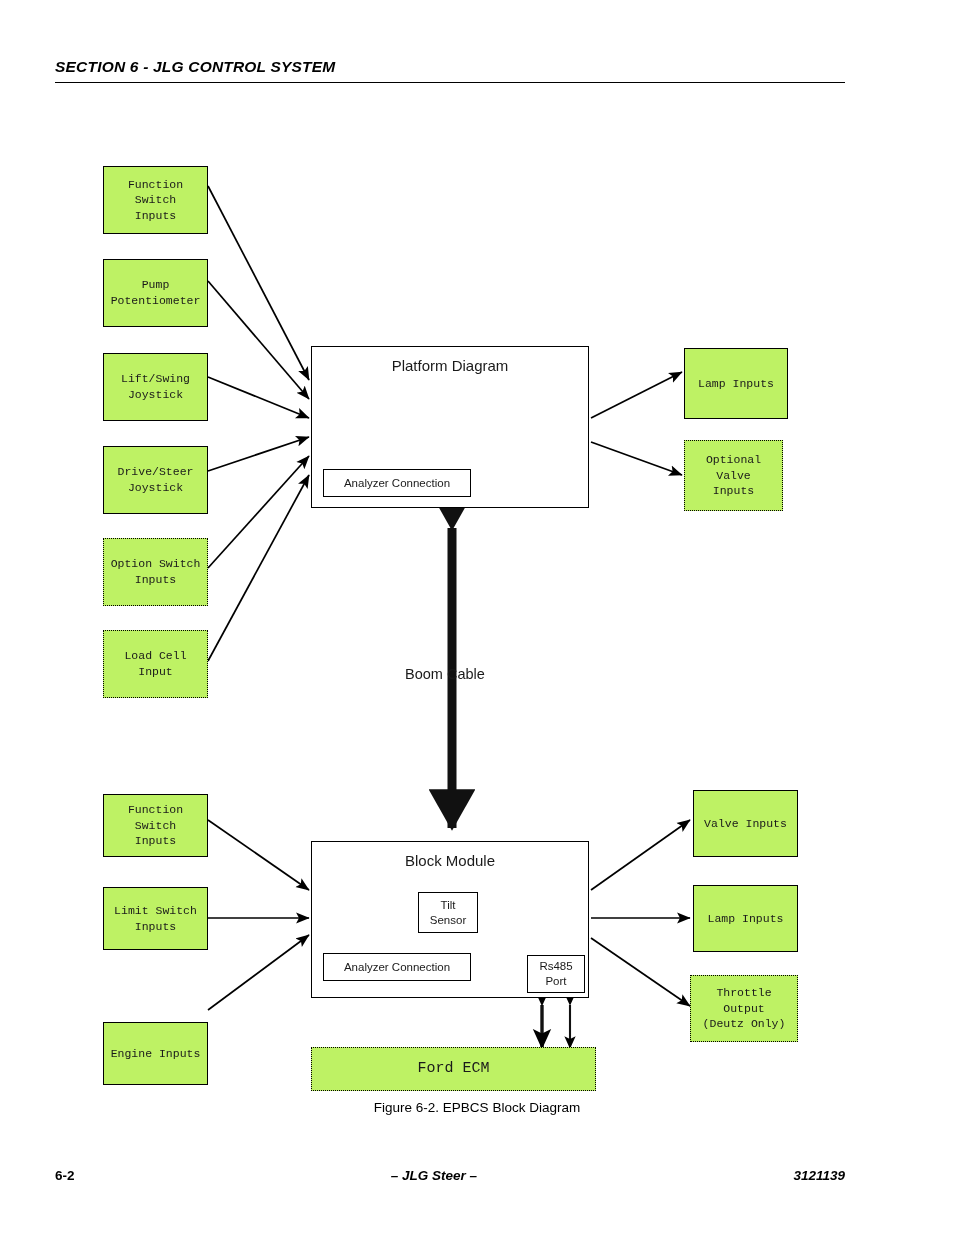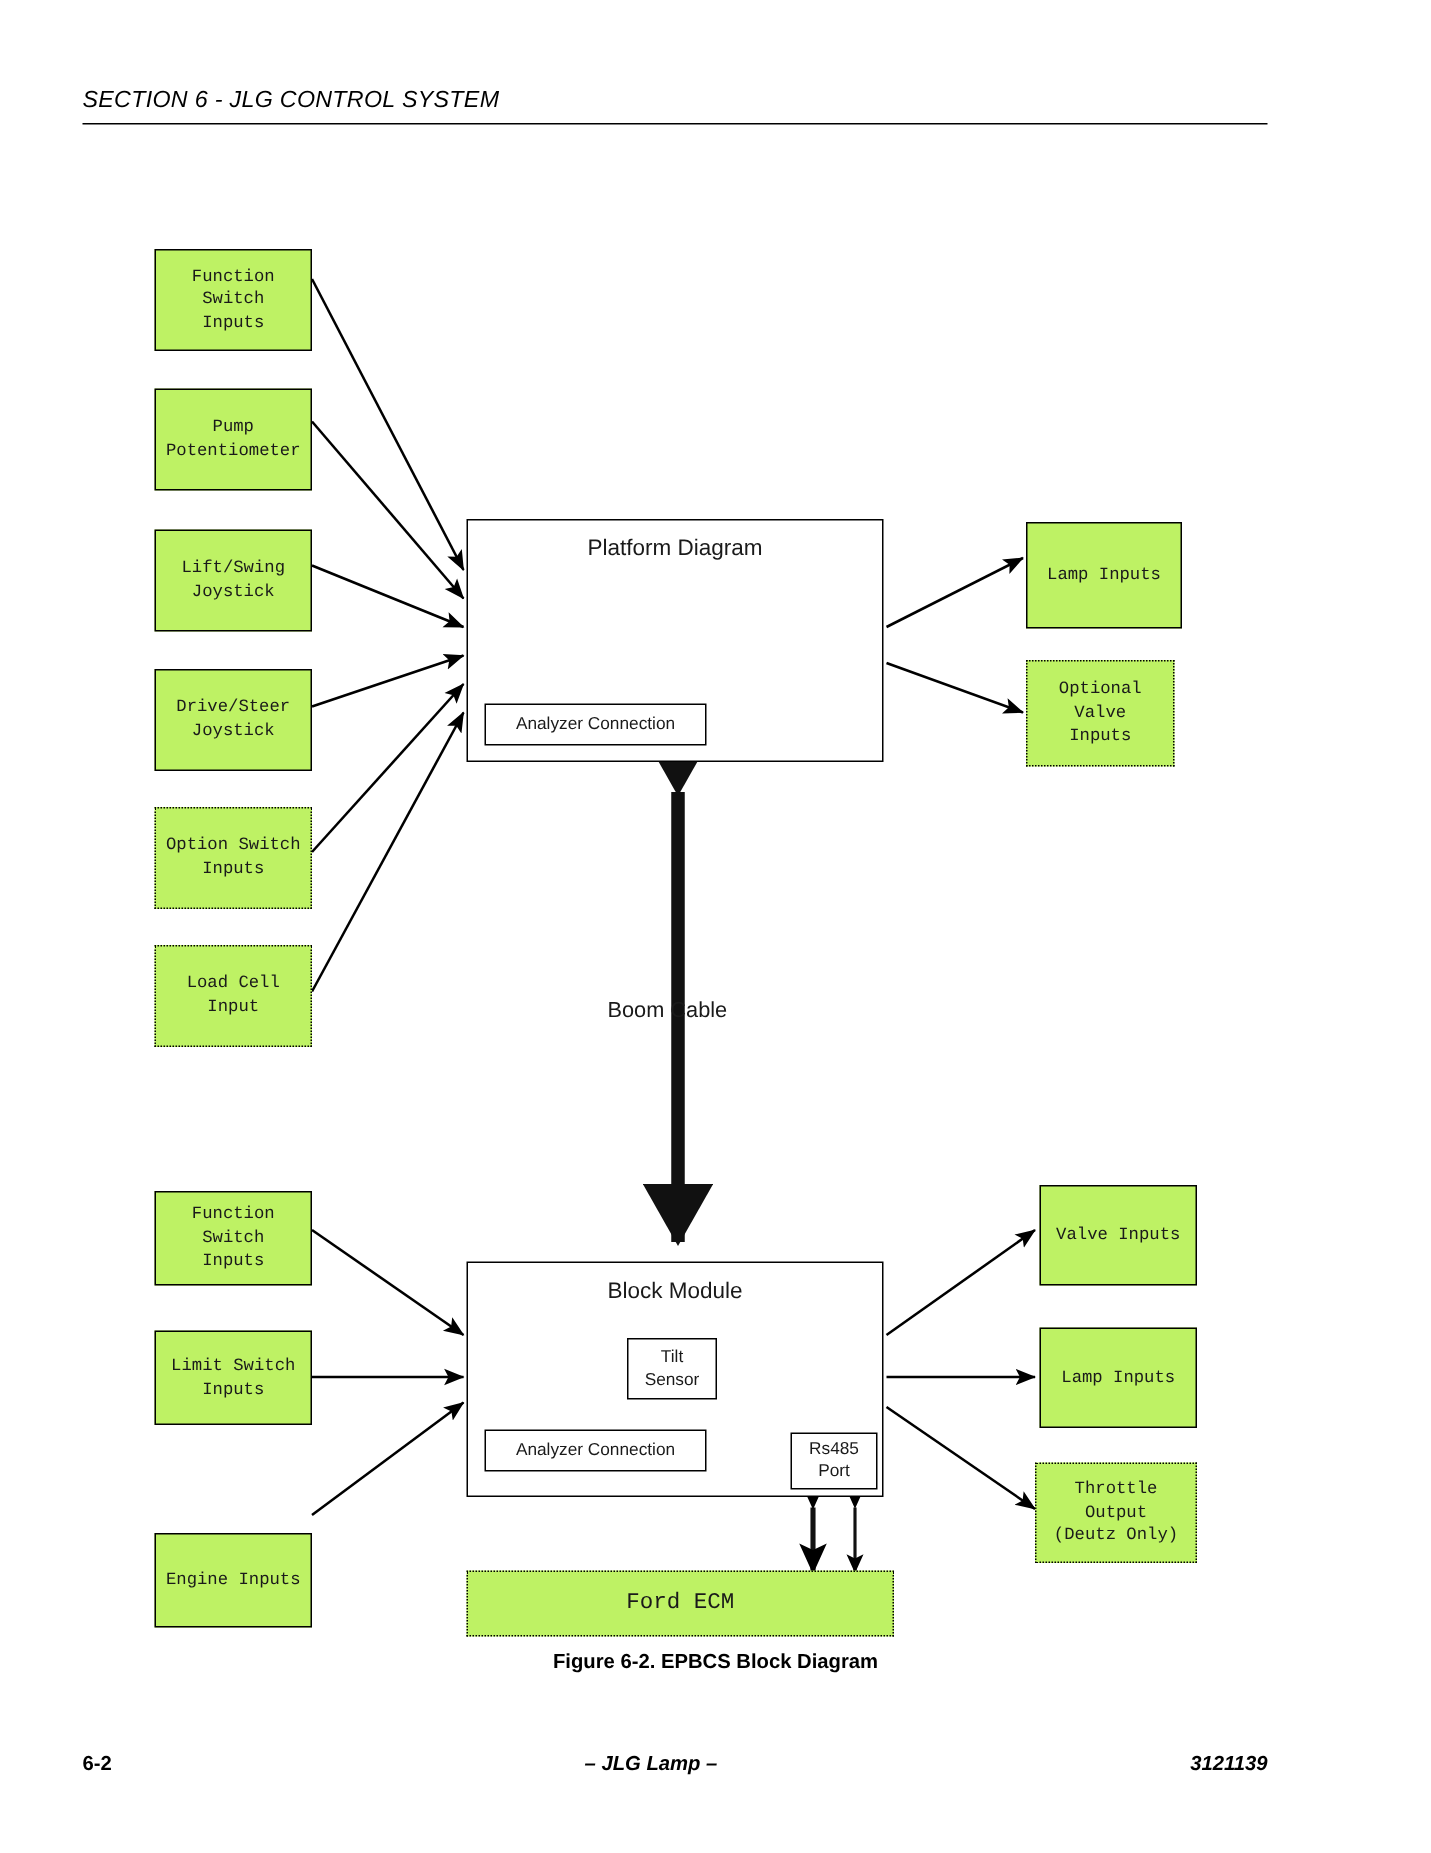--- a/index.html
+++ b/index.html
@@ -16,21 +16,21 @@
 
   
   #page-header {
     position: absolute;
     left: 55px;
     top: 58px;
     width: 790px;
   }
   #page-header .hdr-text {
     font-size: 15.5px;
-    font-weight: normal;
+    font-weight: bold;
     font-style: italic;
     letter-spacing: 0.2px;
     white-space: nowrap;
   }
   #page-header .hdr-rule {
     margin-top: 6px;
     border-bottom: 1.6px solid #000;
     width: 790px;
   }
 
@@ -106,21 +106,21 @@
   }
 
   
   #figure-caption {
     position: absolute;
     left: 0;
     top: 1100px;
     width: 954px;
     text-align: center;
     font-size: 13.5px;
-    font-weight: bold;
+    font-weight: normal;
     color: #000;
   }
 
   
   #page-footer {
     position: absolute;
     left: 55px;
     top: 1168px;
     width: 790px;
     display: flex;
@@ -266,15 +266,15 @@
 
   <div class="node dotted" style="left:311px; top:1047px; width:285px; height:44px; font-size:15px;">
     <span class="lbl">Ford ECM</span>
   </div>
 
   <div id="figure-caption">Figure 6-2.  EPBCS Block Diagram</div>
 </div>
 
 <div id="page-footer">
   <div class="f-left">6-2</div>
-  <div class="f-center">– JLG Lamp –</div>
+  <div class="f-center">– JLG Steer –</div>
   <div class="f-right">3121139</div>
 </div>
 
 </body></html>

